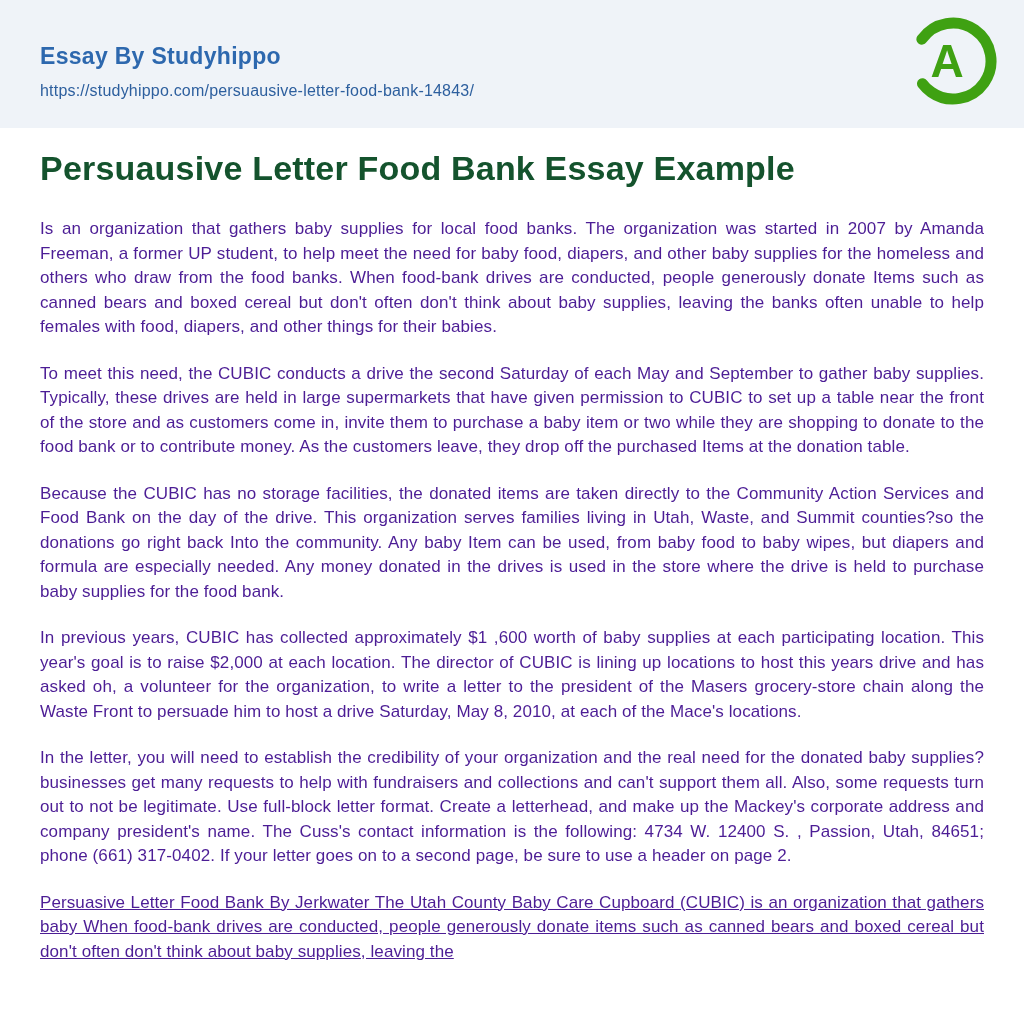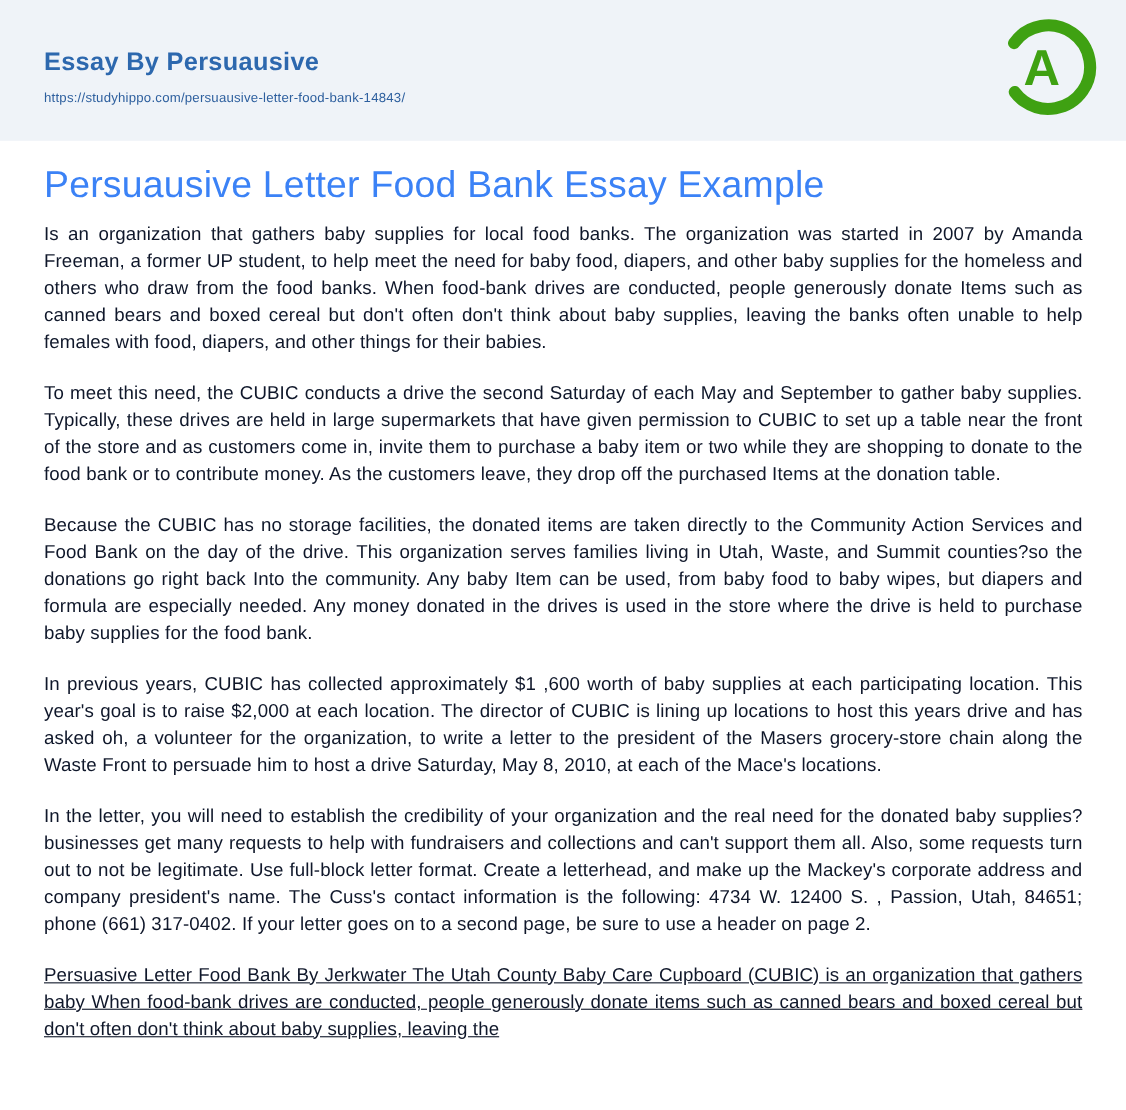--- a/index.html
+++ b/index.html
@@ -24,21 +24,21 @@
   }
   .site-title {
     padding-top: 43px;
     font-size: 23px;
     font-weight: bold;
     letter-spacing: 0.3px;
     color: #2d68ae;
   }
   .page-url {
     margin-top: 12px;
-    font-size: 12px;
+    font-size: 16px;
     letter-spacing: 0.2px;
     color: #2d5f9e;
     text-decoration: none;
     display: inline-block;
   }
   .logo {
     position: absolute;
     top: 16px;
     right: 26px;
     width: 90px;
@@ -47,44 +47,44 @@
   
   .article {
     padding: 0 40px;
   }
   .essay-title {
     margin: 0;
     padding-top: 20px;
     padding-bottom: 13px;
     font-size: 34px;
     line-height: 40px;
-    font-weight: normal;
+    font-weight: bold;
     letter-spacing: 0.2px;
-    color: #3b82f6;
+    color: #14532d;
   }
   .essay-paragraph {
-    margin: 0 0 22px 0;
+    margin: 16px 0 22px 0;
     font-size: 17px;
     line-height: 24.5px;
     letter-spacing: 0.1px;
-    color: #0f172a;
+    color: #4c1d95;
     text-align: justify;
   }
   .essay-paragraph:last-child {
     margin-bottom: 0;
     text-decoration: underline;
   }
 </style>
 </head>
 <body>
 
 <div class="page">
 
   <header class="header">
-    <div class="site-title">Essay By Persuausive</div>
+    <div class="site-title">Essay By Studyhippo</div>
     <a class="page-url">https://studyhippo.com/persuausive-letter-food-bank-14843/</a>
 
     
     <svg class="logo" viewBox="0 0 90 90">
       <circle cx="45" cy="45" r="38" fill="none" stroke="#3fa112" stroke-width="11" stroke-linecap="round" stroke-dasharray="191 47.8" transform="rotate(215 45 45)"></circle>
       <text x="39" y="61" font-size="46" font-weight="bold" fill="#3fa112" text-anchor="middle" font-family="Liberation Sans, DejaVu Sans, sans-serif">A</text>
     </svg>
   </header>
 
   <main class="article">

